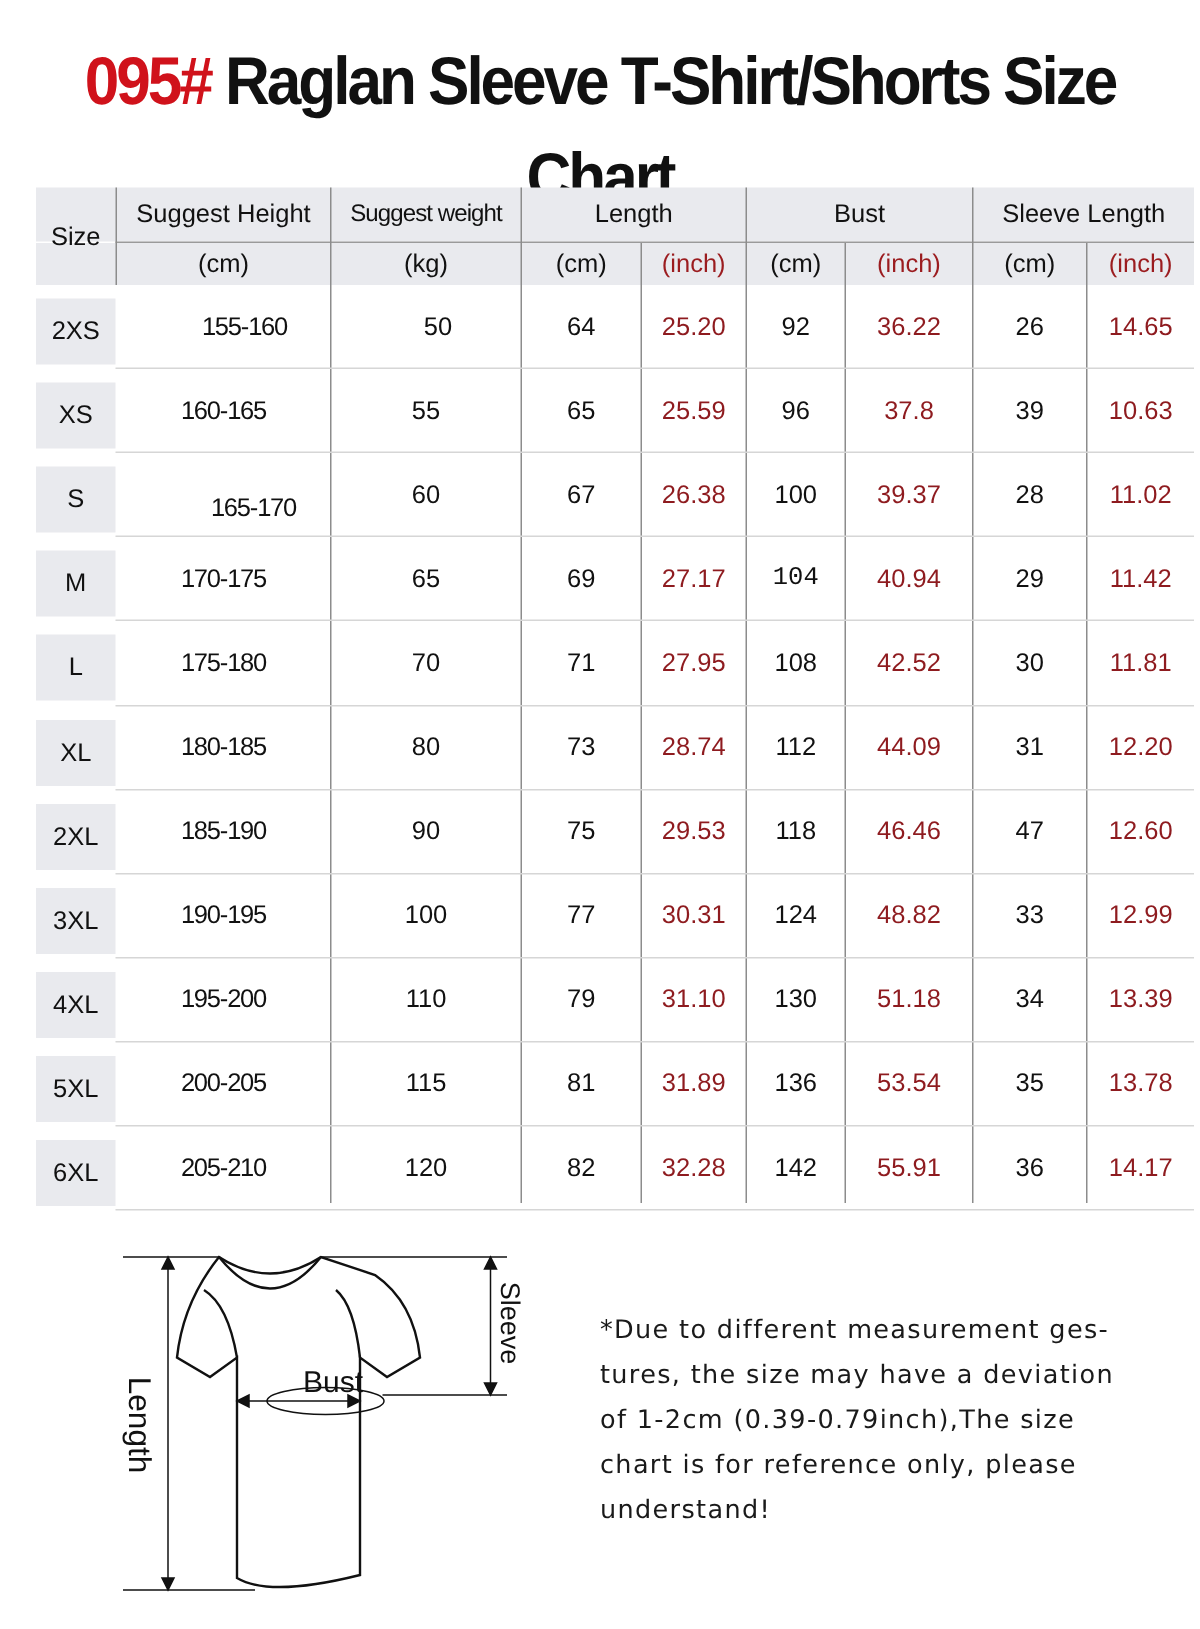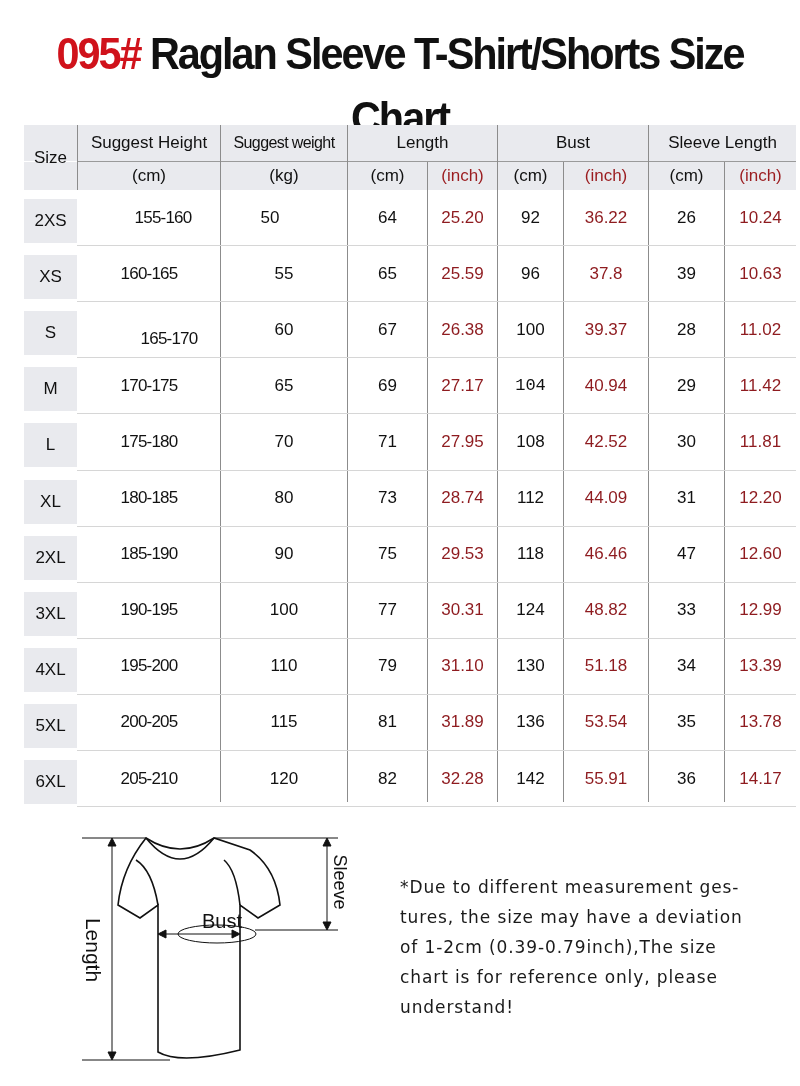--- a/index.html
+++ b/index.html
@@ -73,27 +73,27 @@
   <div class="vline" style="left:323px;top:0;height:677px;"></div>
   <div class="vline" style="left:403px;top:37px;height:640px;"></div>
   <div class="vline" style="left:473px;top:0;height:677px;"></div>
   <div class="vline" style="left:539px;top:37px;height:640px;"></div>
   <div class="vline" style="left:624px;top:0;height:677px;"></div>
   <div class="vline" style="left:700px;top:37px;height:640px;"></div>
 
   <div id="rows">
       <div class="size-tag" style="top: 74px;">2XS</div>
       <div class="cell val range" style="left: 68px; top: 65px; width: 142px; height: 55.1px;">155-160</div>
-      <div class="cell val" style="left: 183px; top: 65px; width: 126px; height: 55.1px;">50</div>
+      <div class="cell val" style="left: 205px; top: 65px; width: 126px; height: 55.1px;">50</div>
       <div class="cell val" style="left: 324px; top: 65px; width: 79px; height: 55.1px;">64</div>
       <div class="cell val inch" style="left: 404px; top: 65px; width: 69px; height: 55.1px;">25.20</div>
       <div class="cell val" style="left: 474px; top: 65px; width: 65px; height: 55.1px;">92</div>
       <div class="cell val inch" style="left: 540px; top: 65px; width: 84px; height: 55.1px;">36.22</div>
       <div class="cell val" style="left: 625px; top: 65px; width: 75px; height: 55.1px;">26</div>
-      <div class="cell val inch" style="left: 701px; top: 65px; width: 71px; height: 55.1px;">10.24</div>
+      <div class="cell val inch" style="left: 701px; top: 65px; width: 71px; height: 55.1px;">14.65</div>
       <div class="row-sep" style="top: 120.1px;"></div>
       <div class="size-tag" style="top: 130.1px;">XS</div>
       <div class="cell val range" style="left: 54px; top: 121.1px; width: 142px; height: 55.1px; text-align: right;">160-165</div>
       <div class="cell val" style="left: 197px; top: 121.1px; width: 126px; height: 55.1px;">55</div>
       <div class="cell val" style="left: 324px; top: 121.1px; width: 79px; height: 55.1px;">65</div>
       <div class="cell val inch" style="left: 404px; top: 121.1px; width: 69px; height: 55.1px;">25.59</div>
       <div class="cell val" style="left: 474px; top: 121.1px; width: 65px; height: 55.1px;">96</div>
       <div class="cell val inch" style="left: 540px; top: 121.1px; width: 84px; height: 55.1px;">37.8</div>
       <div class="cell val" style="left: 625px; top: 121.1px; width: 75px; height: 55.1px;">39</div>
       <div class="cell val inch" style="left: 701px; top: 121.1px; width: 71px; height: 55.1px;">10.63</div>

